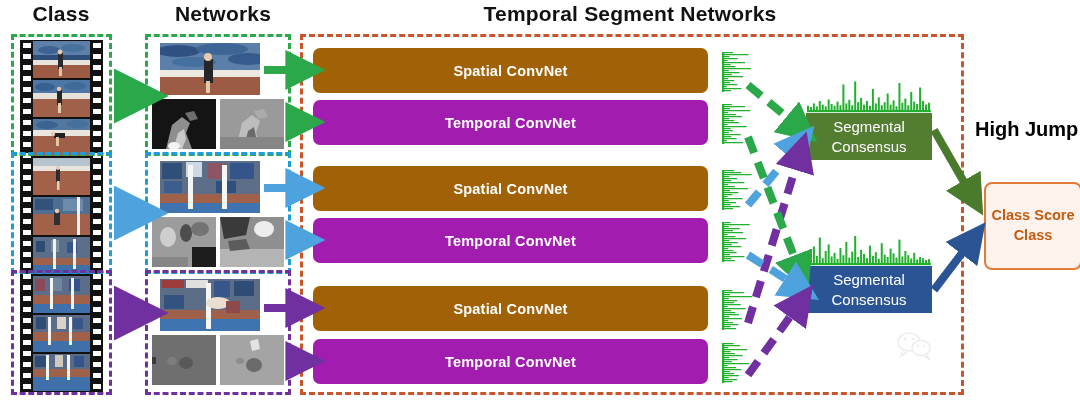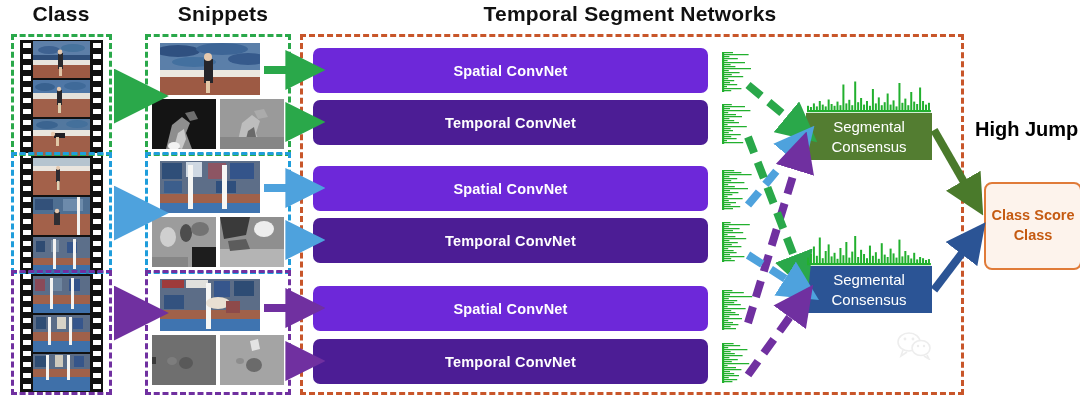--- a/index.html
+++ b/index.html
@@ -18,22 +18,22 @@
   
   .filmstrip{background:#111;box-sizing:border-box;padding:0 13px;display:flex;
              flex-direction:column;}
   .perf{position:absolute;top:0;bottom:0;width:13px;background:#111;}
   .perf i{position:absolute;left:2.5px;width:8px;height:5px;background:#fff;display:block;}
   .frame{flex:1 1 0;position:relative;overflow:hidden;border-top:1px solid #111;border-bottom:1px solid #111;}
   
   .convnet{border-radius:7px;color:#fff;font-weight:bold;font-size:14.5px;
            display:flex;align-items:center;justify-content:center;letter-spacing:.2px;
            box-sizing:border-box;}
-  .convnet.spatial{background:#6d28d9;}
-  .convnet.temporal{background:#4c1d95;}
+  .convnet.spatial{background:#a16207;}
+  .convnet.temporal{background:#a21caf;}
   
   .consensus{color:#fff;font-size:15px;line-height:1.32;text-align:center;
              display:flex;align-items:center;justify-content:center;box-sizing:border-box;}
   .consensus.green{background:#537d31;}
   .consensus.blue{background:#2b5495;}
   
   .fusion{background:#fdf3ec;border:2px solid #e07b39;border-radius:8px;
           color:#c55a11;font-weight:bold;font-size:14.5px;line-height:1.35;
           text-align:center;display:flex;align-items:center;justify-content:center;
           box-sizing:border-box;}
@@ -41,21 +41,21 @@
   
   svg.overlay{position:absolute;left:0;top:0;width:1080px;height:400px;pointer-events:none;}
   
   .wm{opacity:.30;}
   .wm-text{font-size:26px;color:#b9b9b9;font-family:"DejaVu Sans",sans-serif;letter-spacing:2px;}
 </style>
 </head>
 <body>
 
 <div class="abs col-title" style="left:6px;top:2px;width:110px;">Class</div>
-<div class="abs col-title" style="left:148px;top:2px;width:150px;">Snippets</div>
+<div class="abs col-title" style="left:148px;top:2px;width:150px;">Networks</div>
 <div class="abs col-title" style="left:470px;top:2px;width:320px;">Temporal Segment Networks</div>
 
 <div class="abs" style="left:20px;top:40px;width:83px;height:352px;">
   <div class="filmstrip" style="position:absolute;left:0;top:0;width:83px;height:352px;">
     <div class="perf" style="left:0;">
       <i style="top:3px"></i>
         <i style="top:14px"></i>
         <i style="top:25px"></i>
         <i style="top:36px"></i>
       <i style="top:47px"></i>

